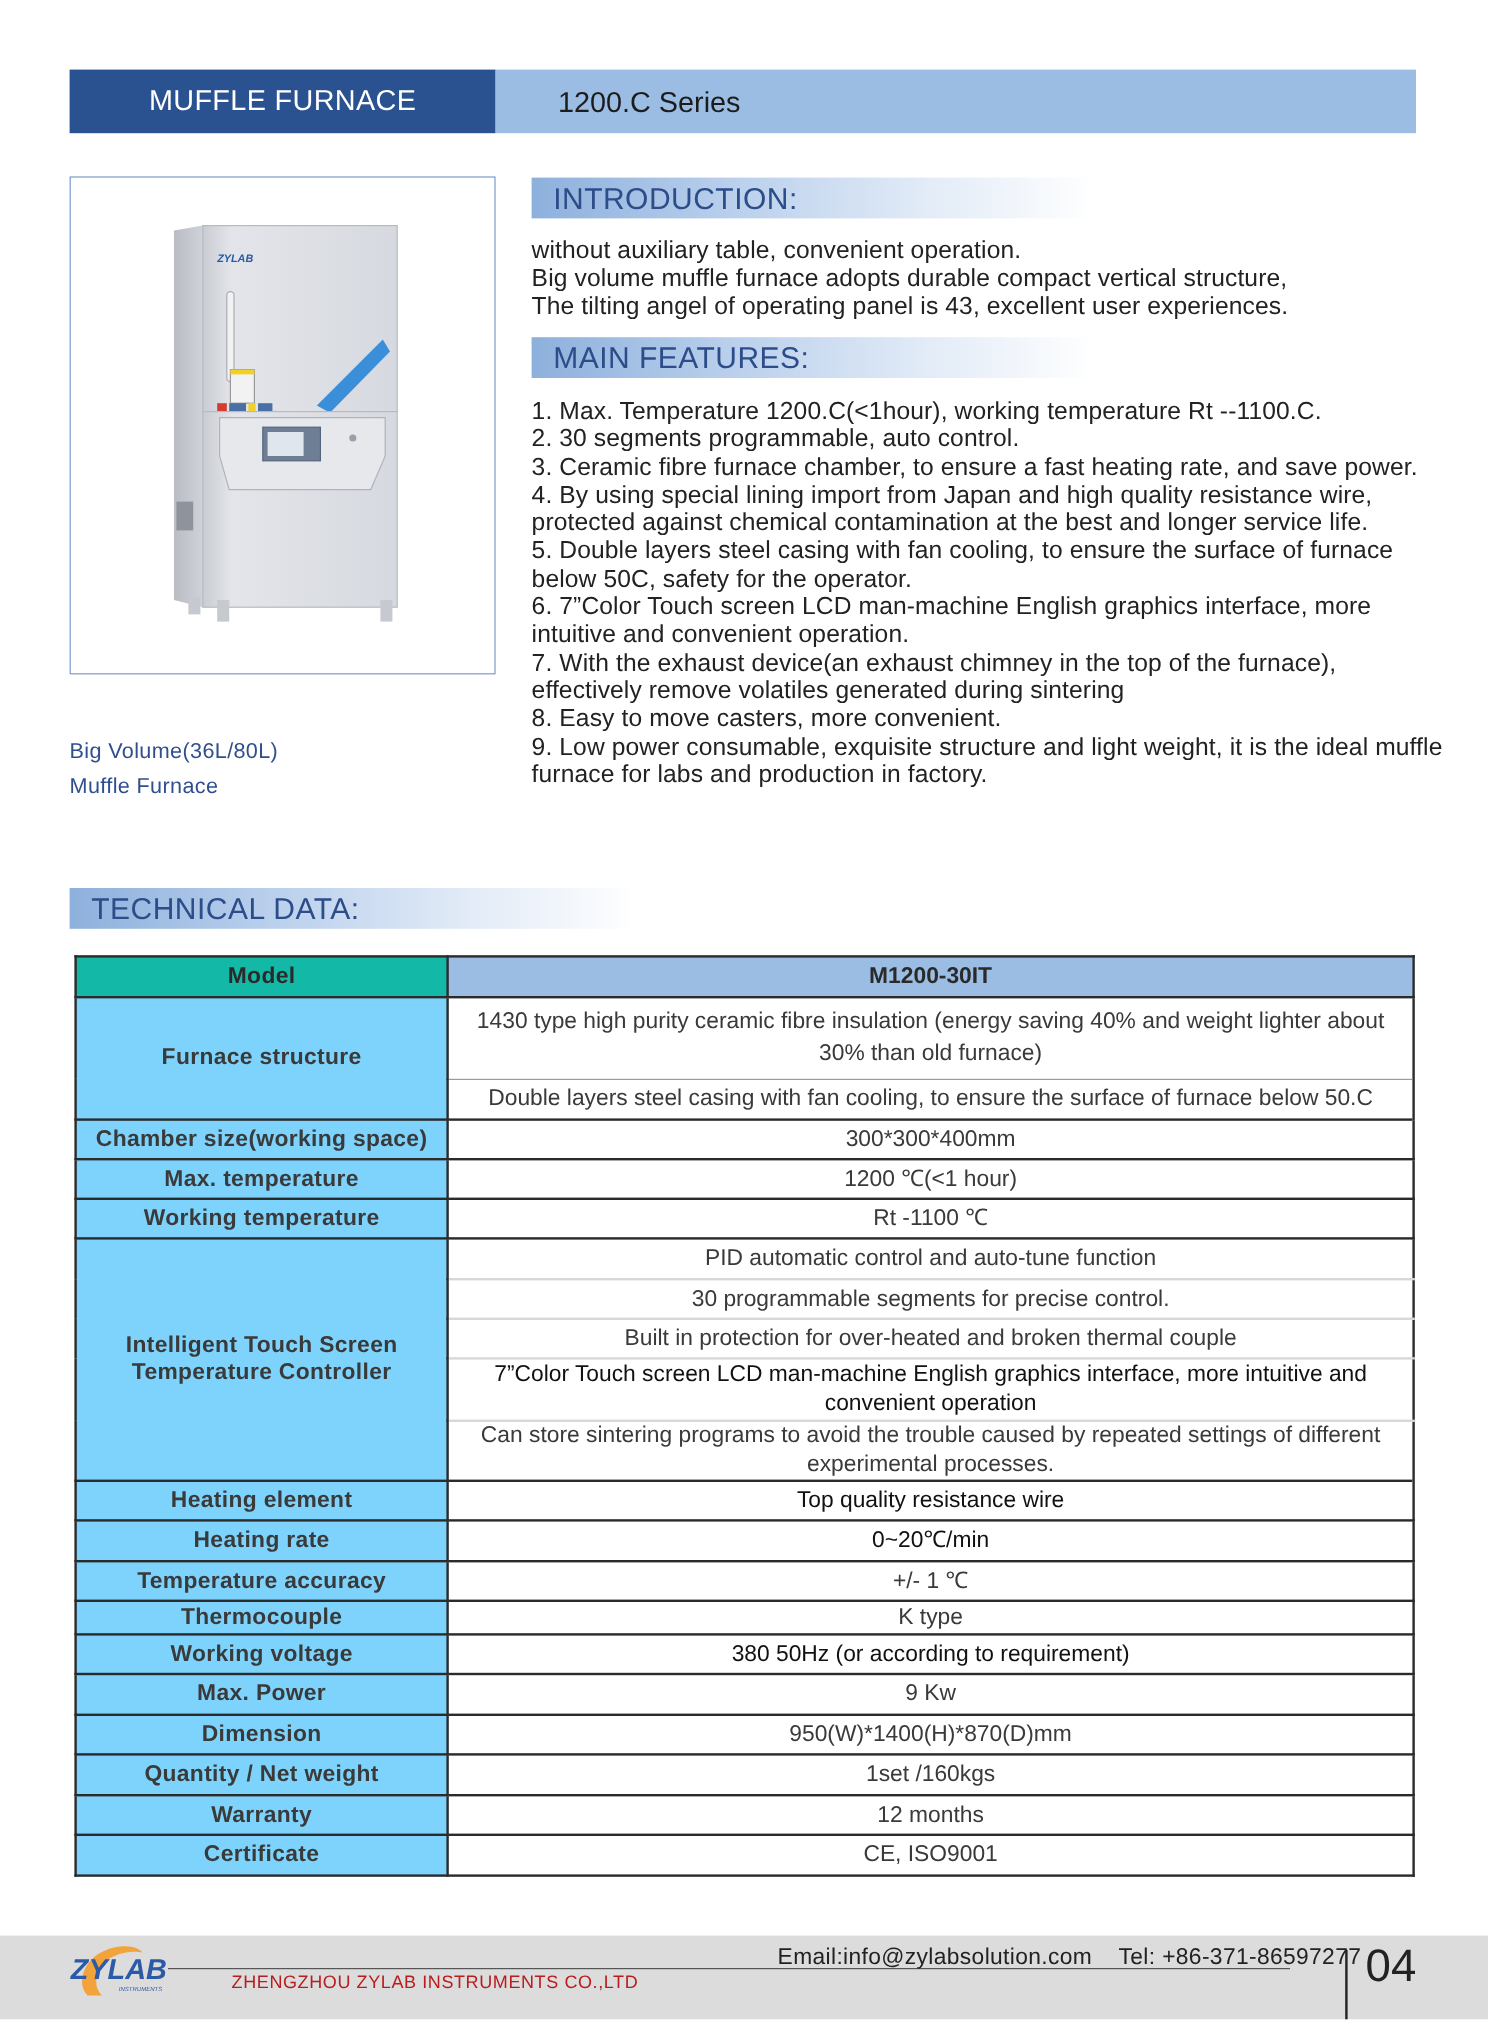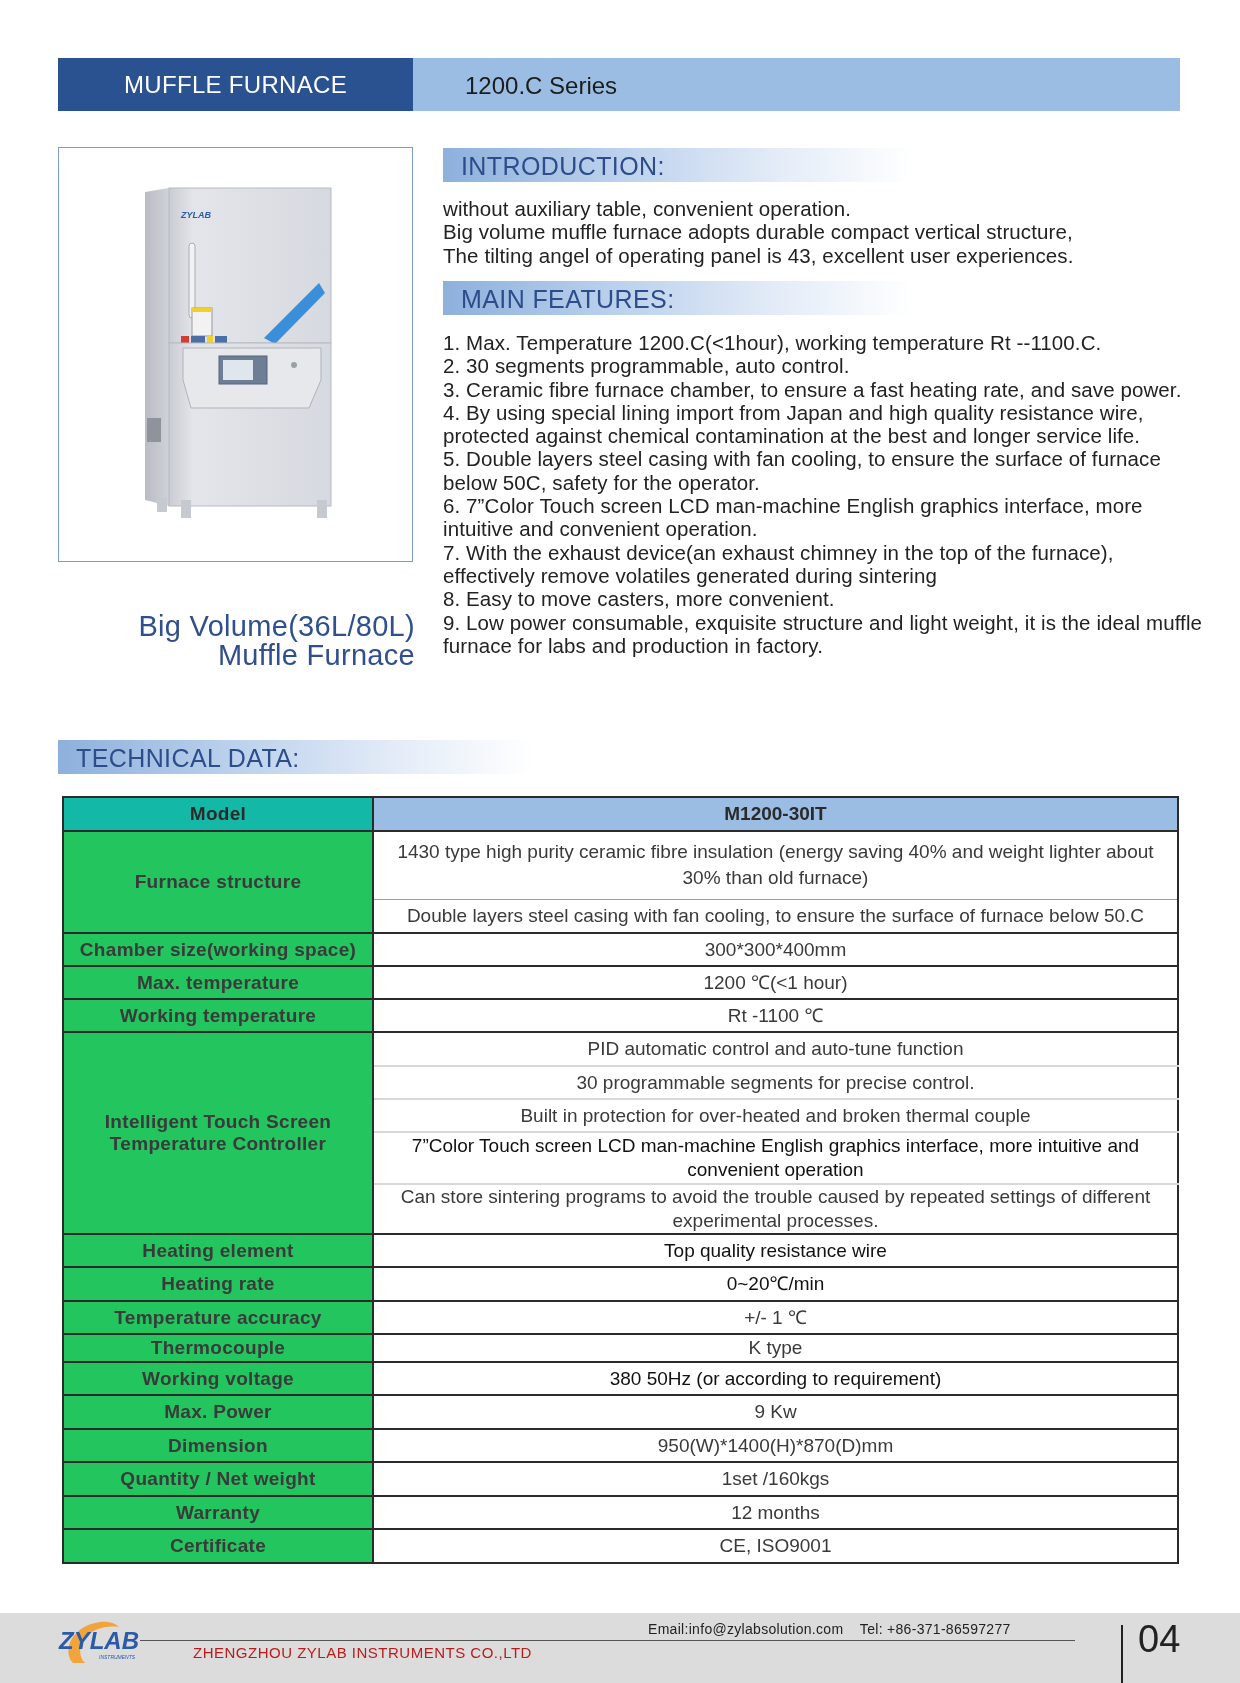--- a/index.html
+++ b/index.html
@@ -7,49 +7,49 @@
   .abs { position:absolute; }
 
   
   #hdr-dark { left:58px; top:58px; width:355px; height:53px; background:#2a5190; }
   #hdr-light { left:413px; top:58px; width:767px; height:53px; background:#9bbde3; }
   #hdr-title { left:58px; top:58px; width:355px; height:53px; line-height:53px; text-align:center; color:#ffffff; font-size:24px; letter-spacing:0.3px; }
   #hdr-series { left:465px; top:58px; height:53px; line-height:55px; color:#1c1c1c; font-size:24px; }
 
   
   #img-box { left:58px; top:147px; width:353px; height:413px; border:1px solid #7d9cc8; background:#fff; }
-  #caption { left:58px; top:612px; width:357px; text-align:right; color:#2f4f8e; font-size:29px; line-height:29px; letter-spacing:0.3px; }
+  #caption { left:58px; top:612px; width:357px; text-align:left; color:#2f4f8e; font-size:18px; line-height:29px; letter-spacing:0.3px; }
 
   
   .sec-head { height:34px; background:linear-gradient(to right, #8db0dc 0%, #b9cfec 35%, #e2ebf7 70%, #ffffff 100%); color:#2c4d8a; font-size:25px; line-height:36px; padding-left:18px; box-sizing:border-box; letter-spacing:0.4px; }
   #intro-head { left:443px; top:148px; width:470px; }
   #feat-head { left:443px; top:281px; width:470px; }
   #tech-head { left:58px; top:740px; width:475px; }
 
   .para { left:443px; width:760px; font-size:20.5px; line-height:23.3px; color:#222; letter-spacing:0.1px; }
   #intro-text { top:197px; }
   #features { top:331px; }
   #features div { margin:0; }
 
   
   #spec-table { left:62px; top:796px; width:1117px; border-collapse:collapse; font-size:19px; color:#333; }
   #spec-table td { border:2px solid #2b2b2b; text-align:center; padding:0 4px; }
-  #spec-table td.lbl { width:300px; background:#22c55e; font-weight:bold; color:#3a3a3a; letter-spacing:0.3px; }
+  #spec-table td.lbl { width:300px; background:#7dd3fc; font-weight:bold; color:#3a3a3a; letter-spacing:0.3px; }
   #spec-table tr.head td { background:#9bbde3; font-weight:bold; color:#2a2a2a; height:32px; }
   #spec-table tr.head td.lbl { background:#14b8a6; }
   #spec-table td.val { background:#fff; color:#3a3a3a; line-height:26px; }
   #spec-table td.sub { border-top:1px solid #9a9a9a; border-bottom:1px solid #9a9a9a;margin-top:25px; }
   #spec-table td.subl { border-top:2px solid #d8d8d8; border-bottom:2px solid #d8d8d8; }
   #spec-table td.dark { color:#111; }
 
   
   #footer { left:0; top:1613px; width:1240px; height:70px; background:#dcdcdc; }
   #footer-line { left:140px; top:1640px; width:935px; height:1px; background:#555; }
   #footer-company { left:193px; top:1644px; font-size:15px; color:#b91c1c; letter-spacing:0.5px; }
-  #footer-contact { left:648px; top:1621px; font-size:14px; color:#222; letter-spacing:0.3px; }
+  #footer-contact { left:648px; top:1621px; font-size:19px; color:#222; letter-spacing:0.3px; }
   #footer-vbar { left:1121px; top:1625px; width:2px; height:58px; background:#222; }
   #footer-page { left:1138px; top:1618px; font-size:38px; color:#222; }
   #footer-logo { left:55px; top:1615px; width:110px; height:56px; }
 </style>
 </head>
 <body>
 
 <div class="abs" id="hdr-dark"></div>
 <div class="abs" id="hdr-light"></div>
 <div class="abs" id="hdr-title">MUFFLE FURNACE</div>

